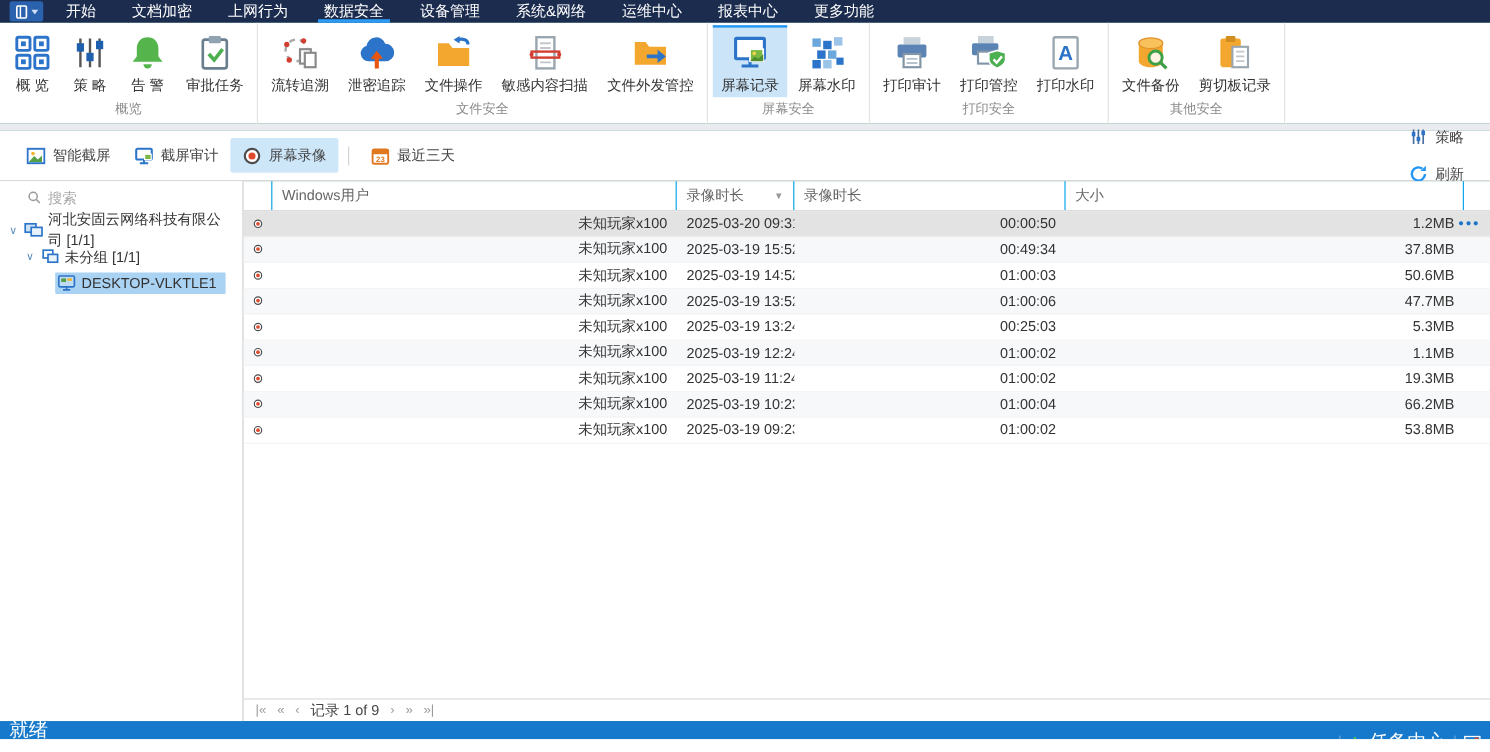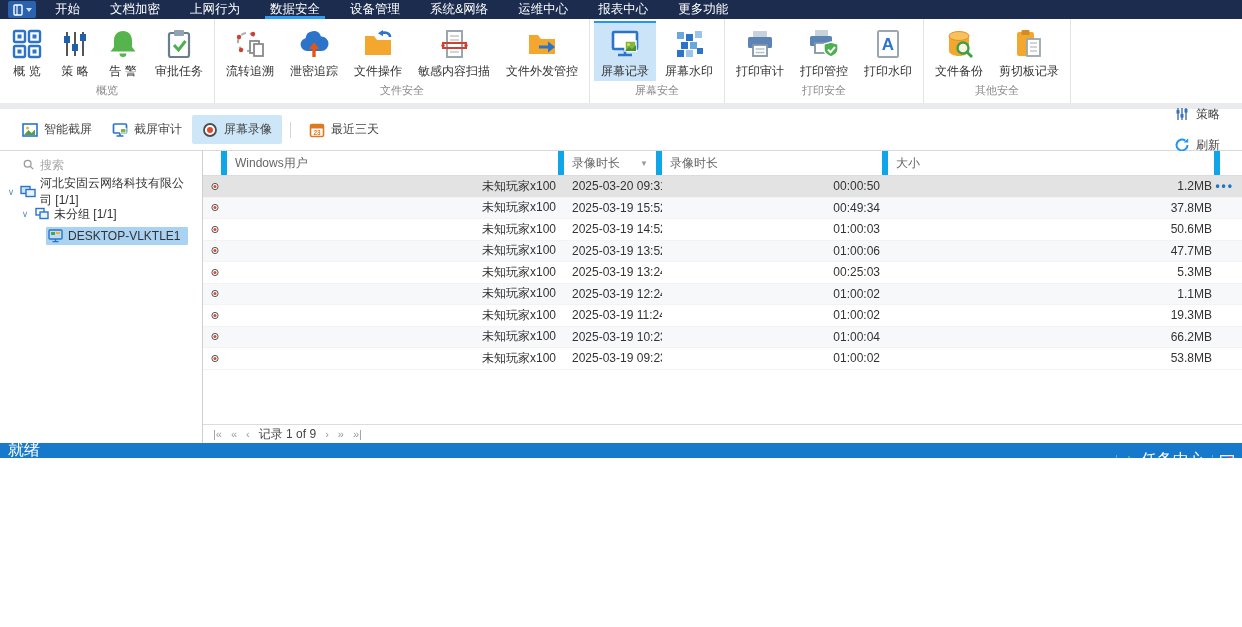--- a/index.html
+++ b/index.html
@@ -1,17 +1,17 @@
 <!DOCTYPE html>
 <html><head>
 <meta charset="utf-8">
 <style>
   * { margin:0; padding:0; box-sizing:border-box; }
   body { font-family:"Liberation Sans","DejaVu Sans",sans-serif; background:#fff; }
-  .screen { width:1242px; height:458px; display:flex; flex-direction:column; position:relative; overflow:hidden; background:#0f766e; }
+  .screen { width:1242px; height:616px; display:flex; flex-direction:column; position:relative; overflow:hidden; background:#0f766e; }
 
   
   .menubar { height:19px; flex:none; background:#1b2c4f; display:flex; align-items:stretch; color:#fff; font-size:12.5px; }
   .app-button { width:28px; margin:1px 4px 1px 8px; background:#2a62ae; border-radius:2px; display:flex; align-items:center; justify-content:center; gap:2px; cursor:pointer; }
   .menu-item { padding:0 15px; display:flex; align-items:center; position:relative; cursor:pointer; white-space:nowrap; }
   .menu-item.active::after { content:""; position:absolute; left:10px; right:10px; bottom:0; height:3px; background:#2e9bf2; }
 
   
   .ribbon { height:84px; flex:none; display:flex; background:#fff; }
   .rgroup { display:flex; flex-direction:column; border-right:1px solid #e3e3e3; }
@@ -39,21 +39,21 @@
   .search-row input::placeholder { color:#a8a8a8; }
   .tree { font-size:12px; color:#333; padding-top:3px; }
   .tree-item { height:22px; display:flex; align-items:center; cursor:pointer; }
   .tree-caret { width:14px; text-align:center; color:#5a8fc0; font-size:9px; flex:none; }
   .tree-node { display:flex; align-items:center; gap:4px; padding:2px 7px 2px 2px; border-radius:1px; }
   .tree-item.selected .tree-node { background:#a9d2f3; }
   .tree-node svg { width:16px; height:14px; flex:none; }
 
   .main { flex:1; display:flex; flex-direction:column; position:relative; min-width:0; }
   .grid-header { height:25px; flex:none; display:flex; align-items:stretch; border-bottom:1px solid #dcdcdc; color:#666; font-size:12px; }
-  .hcell { display:flex; align-items:center; padding:0 8px; border-right:6px solid #0ea5e9; }
+  .hcell { display:flex; align-items:center; padding:0 8px; border-right:1px solid #0ea5e9; }
   .hfill { flex:1; border-right:none; }
   .sort-arrow { margin-left:auto; font-size:8px; color:#999; padding-left:6px; }
   .c-icon { width:24px; padding:0; display:flex; align-items:center; justify-content:center; }
   .c-user { width:337px; }
   .c-time { width:98px; }
   .c-dur  { width:226px; }
   .c-size { width:332px; }
   .grid-body { flex:1; min-height:0;text-align:right; }
   .grid-row { height:21.5px; display:flex; align-items:center; font-size:12px; color:#333; position:relative; border-bottom:1px solid #f3f3f3; cursor:pointer; }
   .grid-row.alt { background:#f7f8fa; }

